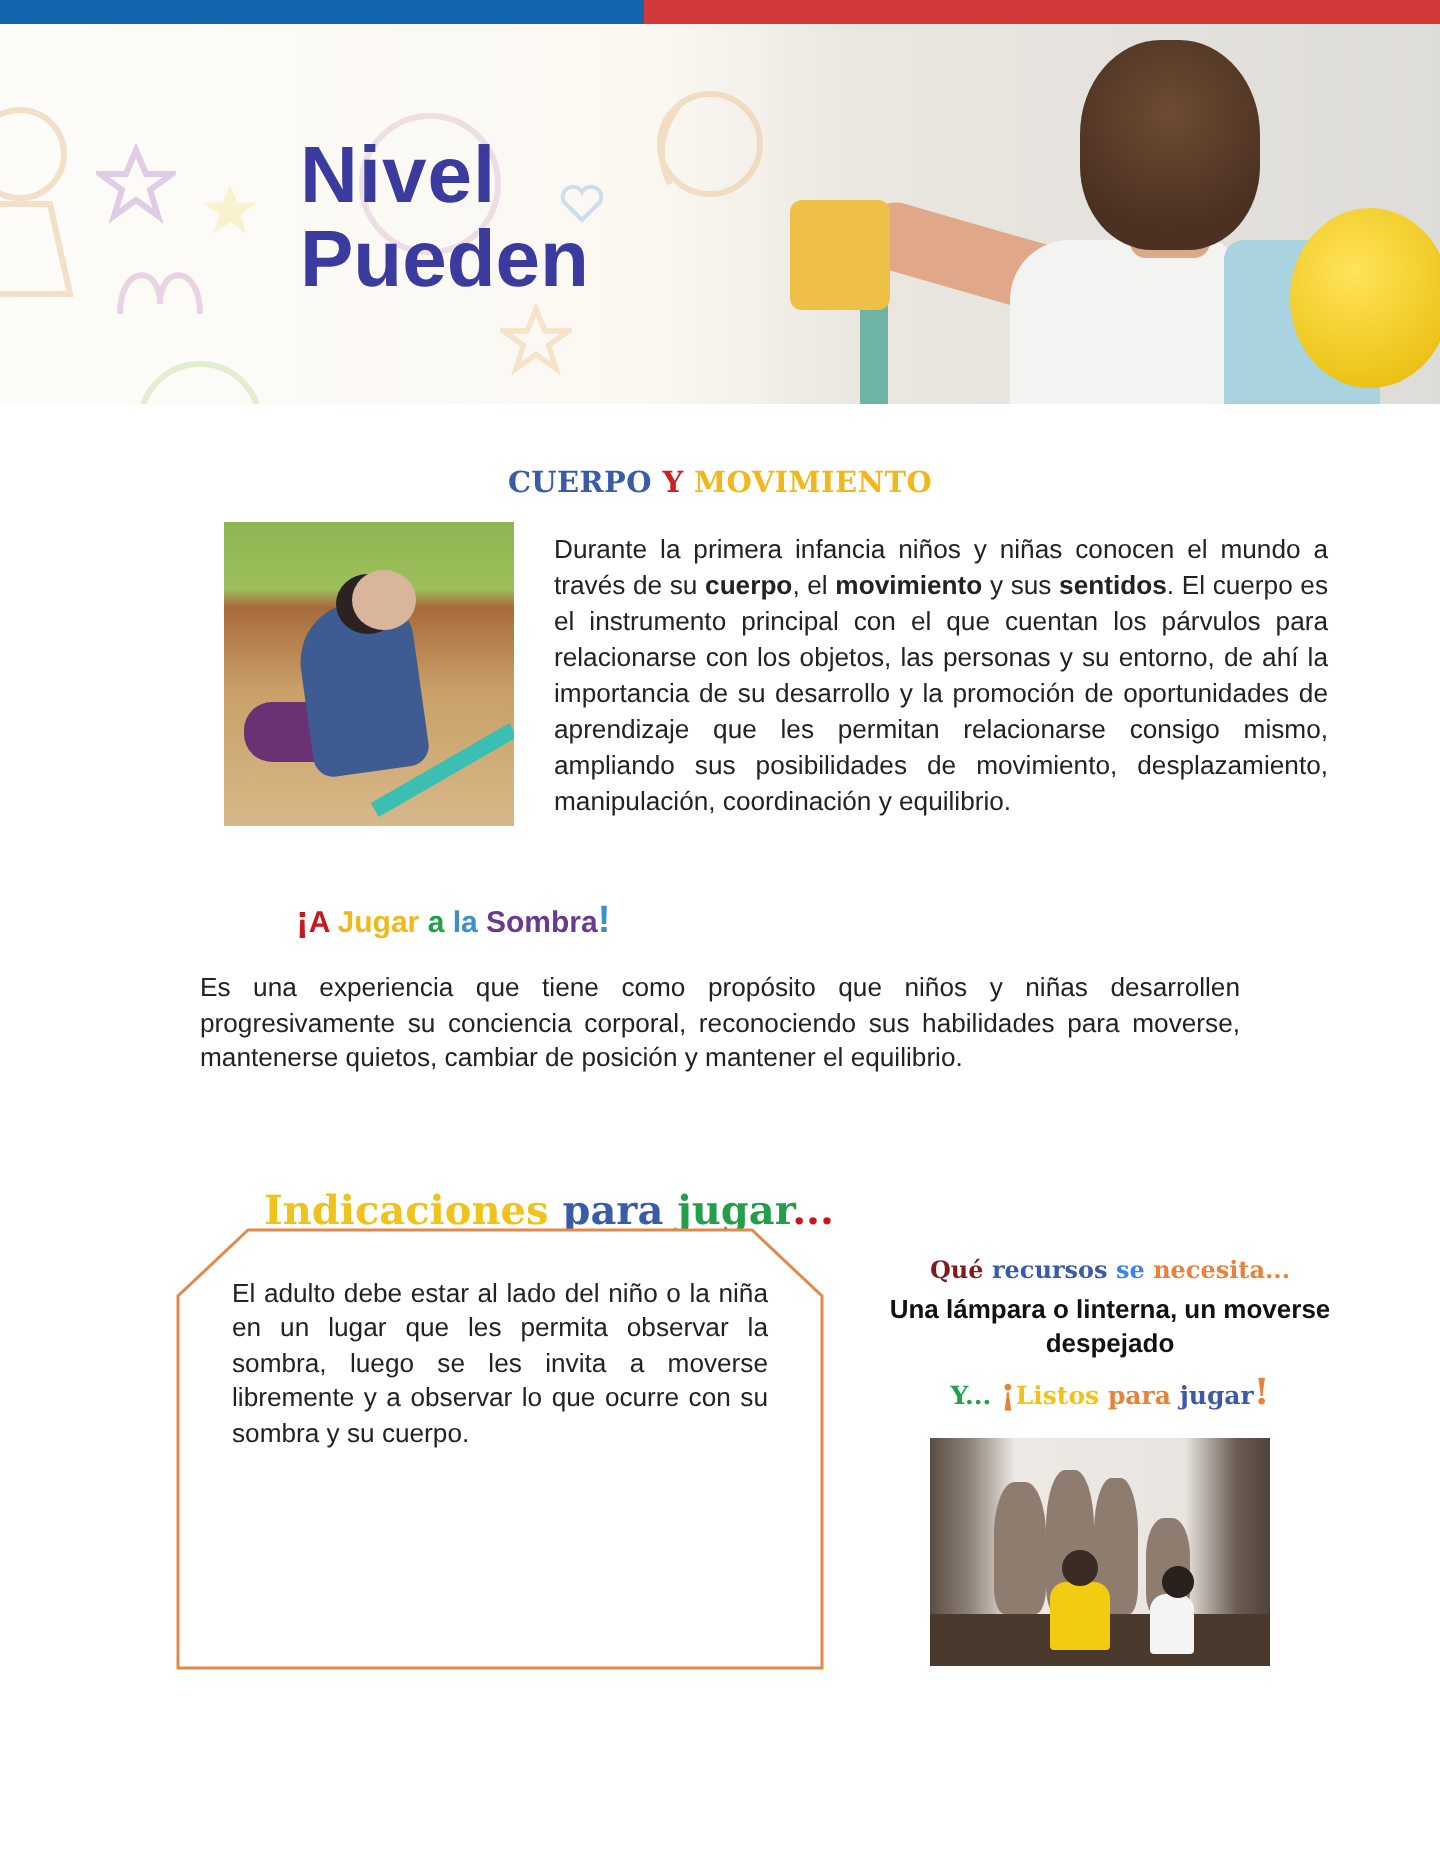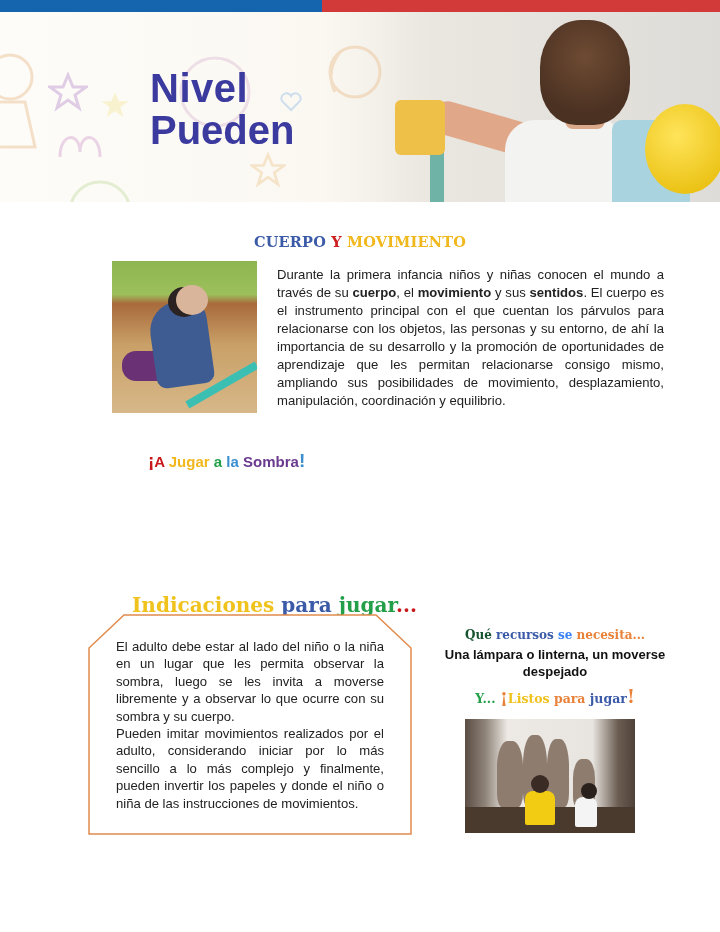--- a/index.html
+++ b/index.html
@@ -60,21 +60,21 @@
   .h3 .b { color: #3b5ba8; }
   .h3 .g { color: #239f4a; }
   .h3 .r { color: #c9181c; }
 
   .octa { position: absolute; left: 88px; top: 614px; width: 324px; height: 256px; }
   .octa svg { position: absolute; left: 0; top: 0; }
   .octa-text { position: absolute; left: 28px; top: 24px; width: 268px; font-size: 13.1px; line-height: 17.4px; color: #222; }
   .octa-text p { text-align: justify; }
 
   .res-title { position: absolute; left: 440px; top: 628px; width: 230px; text-align: center; font-family: "DejaVu Serif", serif; font-weight: 700; font-size: 12px; }
-  .res-title .y { color: #14532d; }
+  .res-title .y { color: #7f1d1d; }
   .res-title .b { color: #3b5ba8; }
   .res-title .g { color: #3b82f6; }
   .res-title .o { color: #e8823a; }
   .res-body { position: absolute; left: 440px; top: 646px; width: 230px; text-align: center; font-size: 13px; line-height: 17px; font-weight: 700; color: #111; }
   .ready { position: absolute; left: 440px; top: 686px; width: 230px; text-align: center; font-family: "DejaVu Serif", serif; font-weight: 700; font-size: 12.5px; }
   .ready .g { color: #239f4a; }
   .ready .o { color: #e8823a; }
   .ready .y { color: #f0c21c; text-align: right; }
   .ready .b { color: #3b5ba8; }
   .ready .big { font-size: 18px; }
@@ -152,31 +152,31 @@
   <div class="girl-body"></div>
   <div class="girl-head"></div>
   <div class="ribbon"></div>
 </div>
 
 <div class="intro"><span>Durante la primera infancia niños y niñas conocen el mundo a través de su </span><b>cuerpo</b><span>, el </span><b>movimiento</b><span> y sus </span><b>sentidos</b><span>. El cuerpo es el instrumento principal con el que cuentan los párvulos para relacionarse con los objetos, las personas y su entorno, de ahí la importancia de su desarrollo y la promoción de oportunidades de aprendizaje que les permitan relacionarse consigo mismo, ampliando sus posibilidades de movimiento, desplazamiento, manipulación, coordinación y equilibrio.</span></div>
 
 <div class="h2"><span class="r big">¡</span><span class="r">A</span> <span class="y">Jugar</span> <span class="g">a</span> <span class="b">la</span> <span class="p">Sombra</span><span class="b big">!</span></div>
 
 <div class="desc">
+  <p>Es una experiencia que tiene como propósito que niños y niñas desarrollen progresivamente su conciencia corporal, reconociendo sus habilidades para moverse, mantenerse quietos, cambiar de posición y mantener el equilibrio.</p>
 </div>
 
 <div class="h3"><span class="y">Indicaciones</span> <span class="b">para</span> <span class="g">jugar</span><span class="r">...</span></div>
 
 <div class="octa">
   <svg width="324" height="221" viewBox="0 0 324 221">
     <polygon points="36,1 288,1 323,34 323,220 1,220 1,34" fill="#ffffff" stroke="#e08a4c" stroke-width="1.5"></polygon>
   </svg>
   <div class="octa-text">
     <p>El adulto debe estar al lado del niño o la niña en un lugar que les permita observar la sombra, luego se les invita a moverse libremente y a observar lo que ocurre con su sombra y su cuerpo.</p>
-    <p>Pueden imitar movimientos realizados por el adulto, considerando iniciar por lo más sencillo a lo más complejo y finalmente, pueden invertir los papeles y donde el niño o niña de las instrucciones de movimientos.</p>
   </div>
 </div>
 
 <div class="res-title"><span class="y">Qué</span> <span class="b">recursos</span> <span class="g">se</span> <span class="o">necesita...</span></div>
 <div class="res-body">Una lámpara o linterna, un moverse despejado</div>
 
 <div class="ready"><span class="g">Y...</span> <span class="o big">¡</span><span class="y">Listos</span> <span class="o">para</span> <span class="b">jugar</span><span class="o big">!</span></div>
 
 <div class="img-shadow">
   <div class="sh" style="left:32px;top:22px;width:26px;height:66px;"></div>

